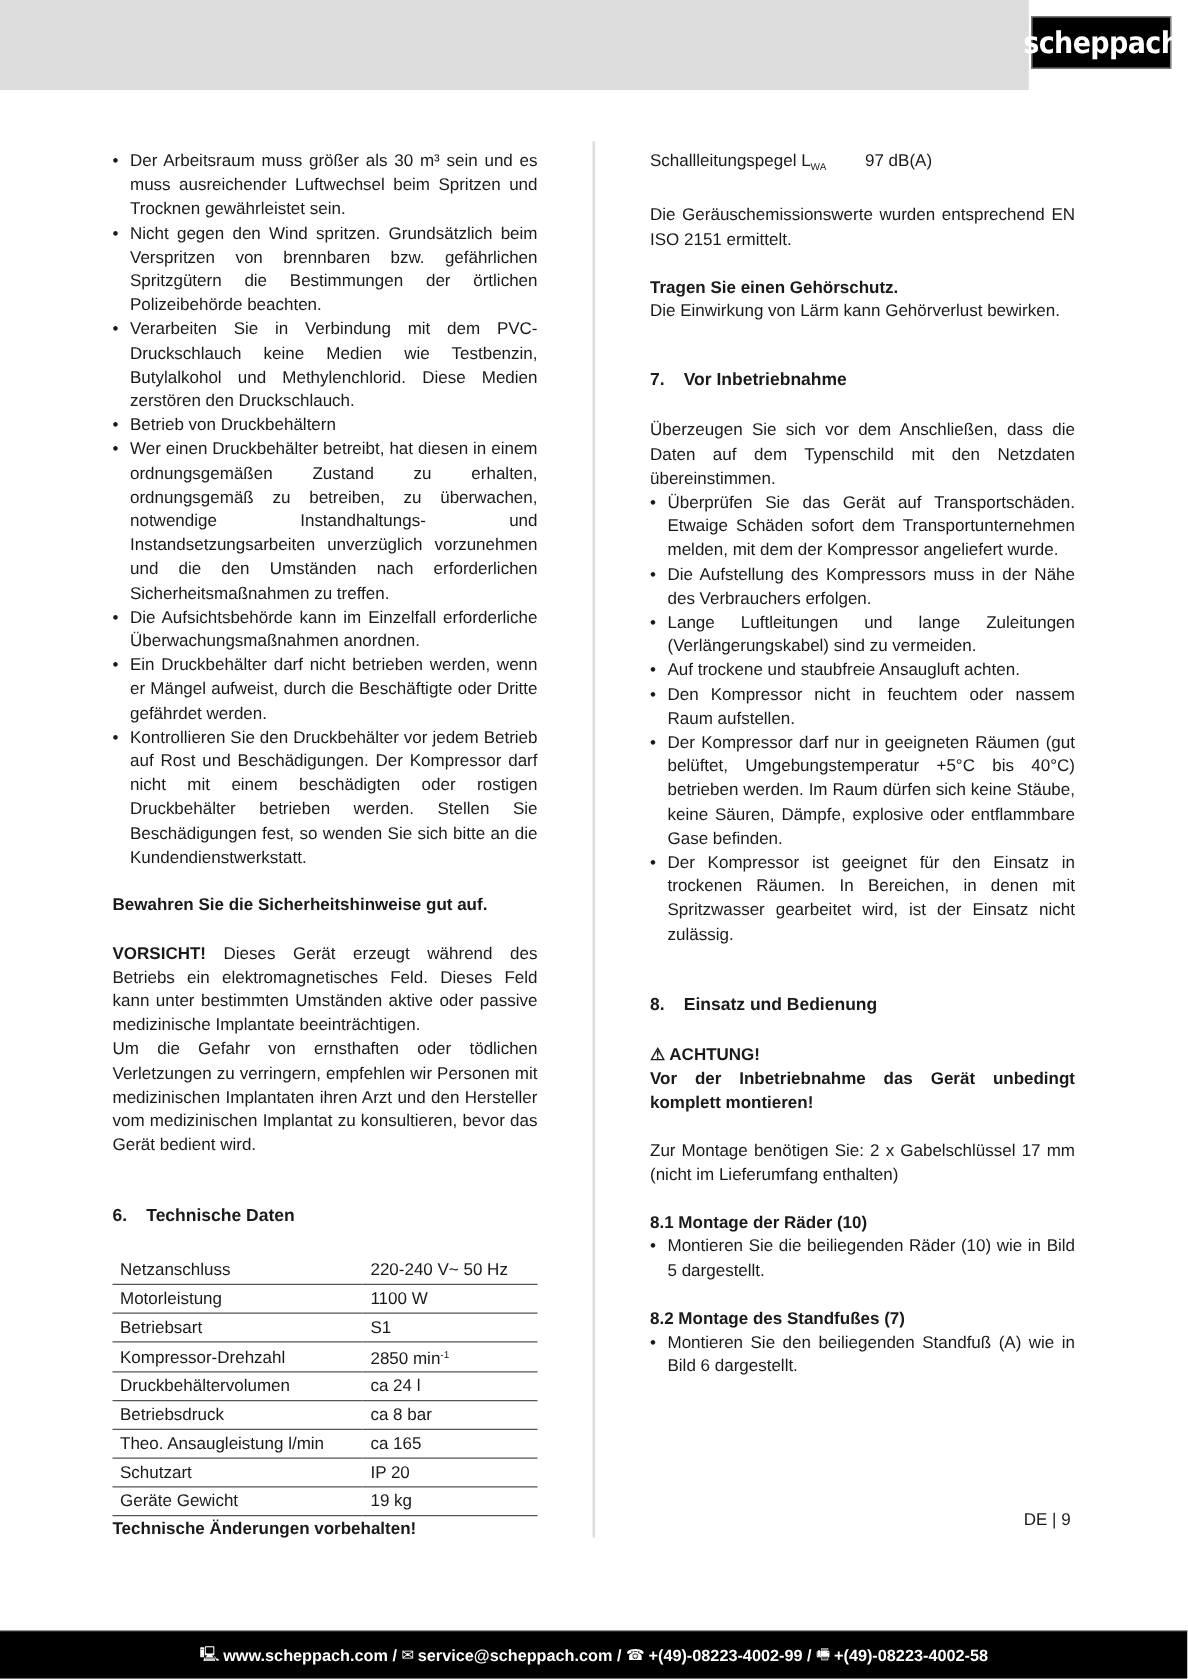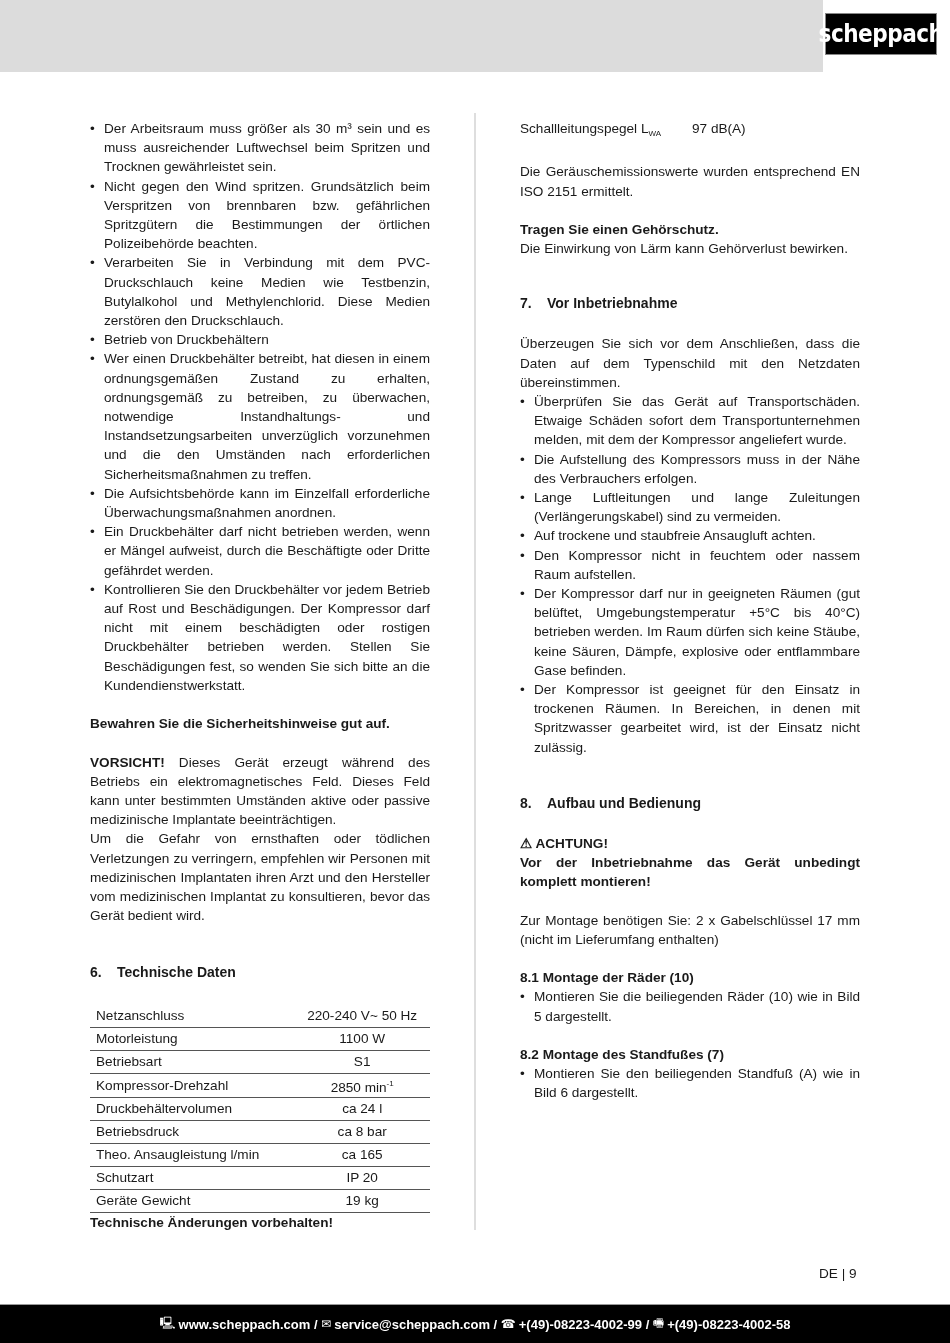--- a/index.html
+++ b/index.html
@@ -21,28 +21,28 @@
   ul.bl li { position: relative; padding-left: 14px; text-align: justify; }
   ul.bl li::before { content: "•"; position: absolute; left: 0; top: 0; }
   .bold { font-weight: bold; }
   .gap { height: 19.2px; }
   h2 { font-size: 14px; font-weight: bold; line-height: 24px; margin: 0; }
   h2 .num { display: inline-block; width: 27px; }
   h3 { font-size: 13.6px; font-weight: bold; line-height: 19.2px; }
 
   table.spec { width: 340px; border-collapse: collapse; font-size: 13.6px; }
   table.spec td { height: 23px; padding: 0 0 0 6px; border-bottom: 1.5px solid #555; vertical-align: middle; }
-  table.spec td.val { text-align: center; padding-right: 2px; }
+  table.spec td.val { text-align: left; padding-right: 2px; }
   sup { font-size: 8px; }
   sub { font-size: 8px; vertical-align: -3px; margin-top: 29px; }
 
   .noise-row { display: flex; }
   .noise-row .lbl { width: 172px; }
 
-  .pagenum { position: absolute; left: 819px; top: 1266px; font-size: 13.6px; }
+  .pagenum { position: absolute; left: 819px; top: 1208px; font-size: 13.6px; }
   .footer { position: absolute; left: 0; top: 1304px; width: 950px; height: 39px; background: #000; color: #fff;
             font-size: 13px; font-weight: bold; display: flex; align-items: center; justify-content: center; border-top: 1px solid #999; }
   .footer span { white-space: pre; }
   .ficon { font-weight: normal; font-size: 12px; margin-right: 3px; }
 </style>
 </head>
 <body>
 
 <div class="header">
   <div class="logo">scheppach</div>
@@ -128,21 +128,21 @@
   <ul class="bl">
     <li>Überprüfen Sie das Gerät auf Transportschäden. Etwaige Schäden sofort dem Transportunternehmen melden, mit dem der Kompressor angeliefert wurde.</li>
     <li>Die Aufstellung des Kompressors muss in der Nähe des Verbrauchers erfolgen.</li>
     <li>Lange Luftleitungen und lange Zuleitungen (Verlängerungskabel) sind zu vermeiden.</li>
     <li>Auf trockene und staubfreie Ansaugluft achten.</li>
     <li>Den Kompressor nicht in feuchtem oder nassem Raum aufstellen.</li>
     <li>Der Kompressor darf nur in geeigneten Räumen (gut belüftet, Umgebungstemperatur +5°C bis 40°C) betrieben werden. Im Raum dürfen sich keine Stäube, keine Säuren, Dämpfe, explosive oder entflammbare Gase befinden.</li>
     <li>Der Kompressor ist geeignet für den Einsatz in trockenen Räumen. In Bereichen, in denen mit Spritzwasser gearbeitet wird, ist der Einsatz nicht zulässig.</li>
   </ul>
 
-  <h2 style="margin-top:34px; margin-bottom:19px;"><span class="num">8.</span><span>Aufbau und Bedienung</span></h2>
+  <h2 style="margin-top:34px; margin-bottom:19px;"><span class="num">8.</span><span>Einsatz und Bedienung</span></h2>
   <p class="bold"><span>⚠</span> <span>ACHTUNG!</span></p>
   <p class="bold j">Vor der Inbetriebnahme das Gerät unbedingt komplett montieren!</p>
   <div class="gap"></div>
   <p class="j">Zur Montage benötigen Sie: 2 x Gabelschlüssel 17 mm (nicht im Lieferumfang enthalten)</p>
   <div class="gap"></div>
   <h3>8.1 Montage der Räder (10)</h3>
   <ul class="bl">
     <li>Montieren Sie die beiliegenden Räder (10) wie in Bild 5 dargestellt.</li>
   </ul>
   <div class="gap"></div>

